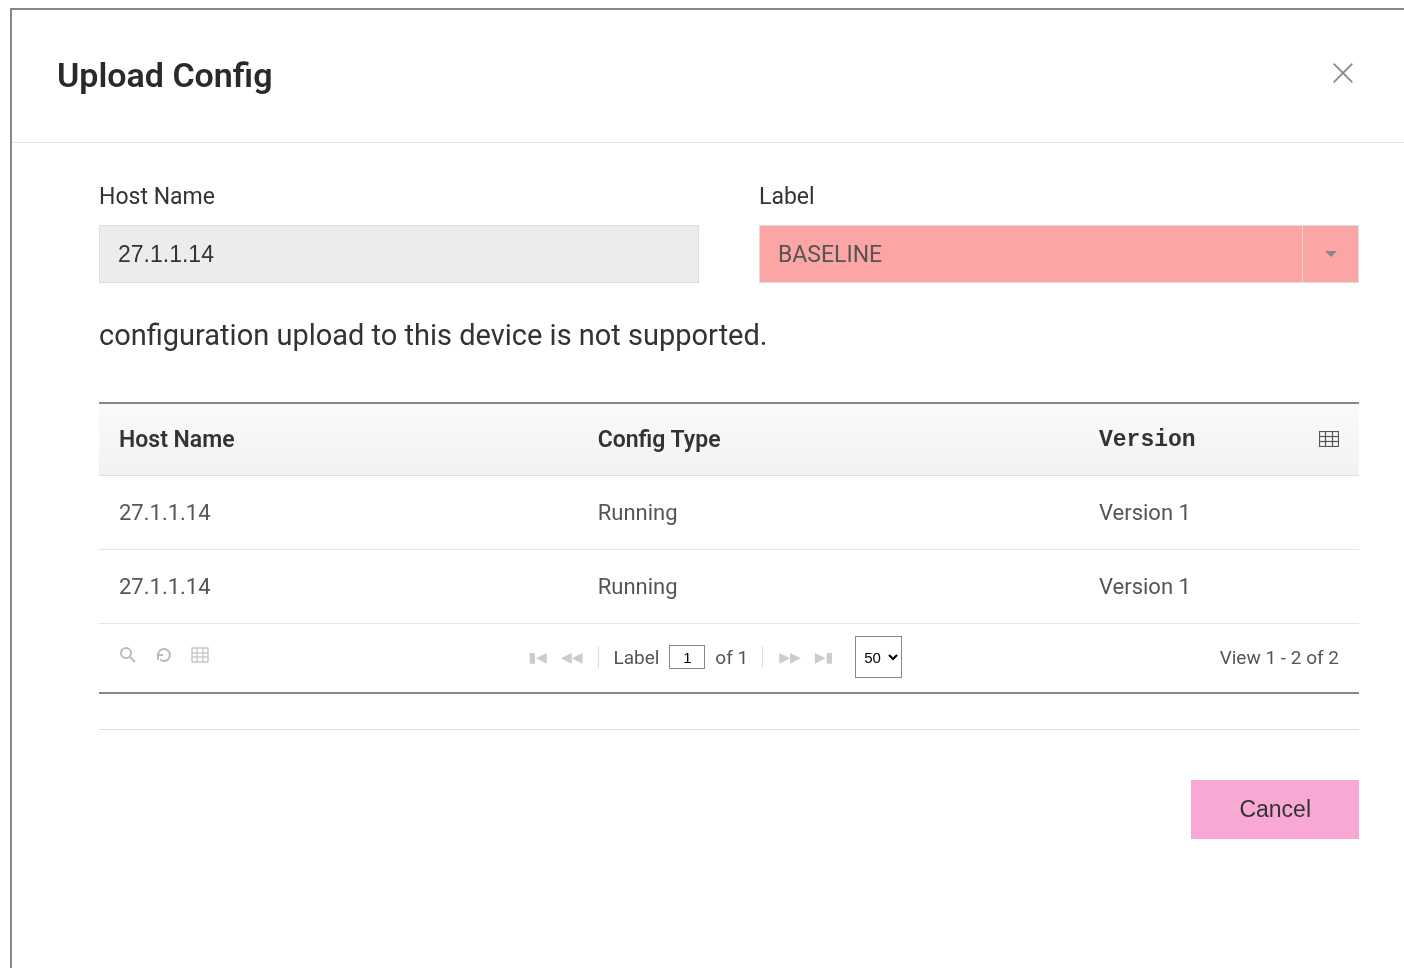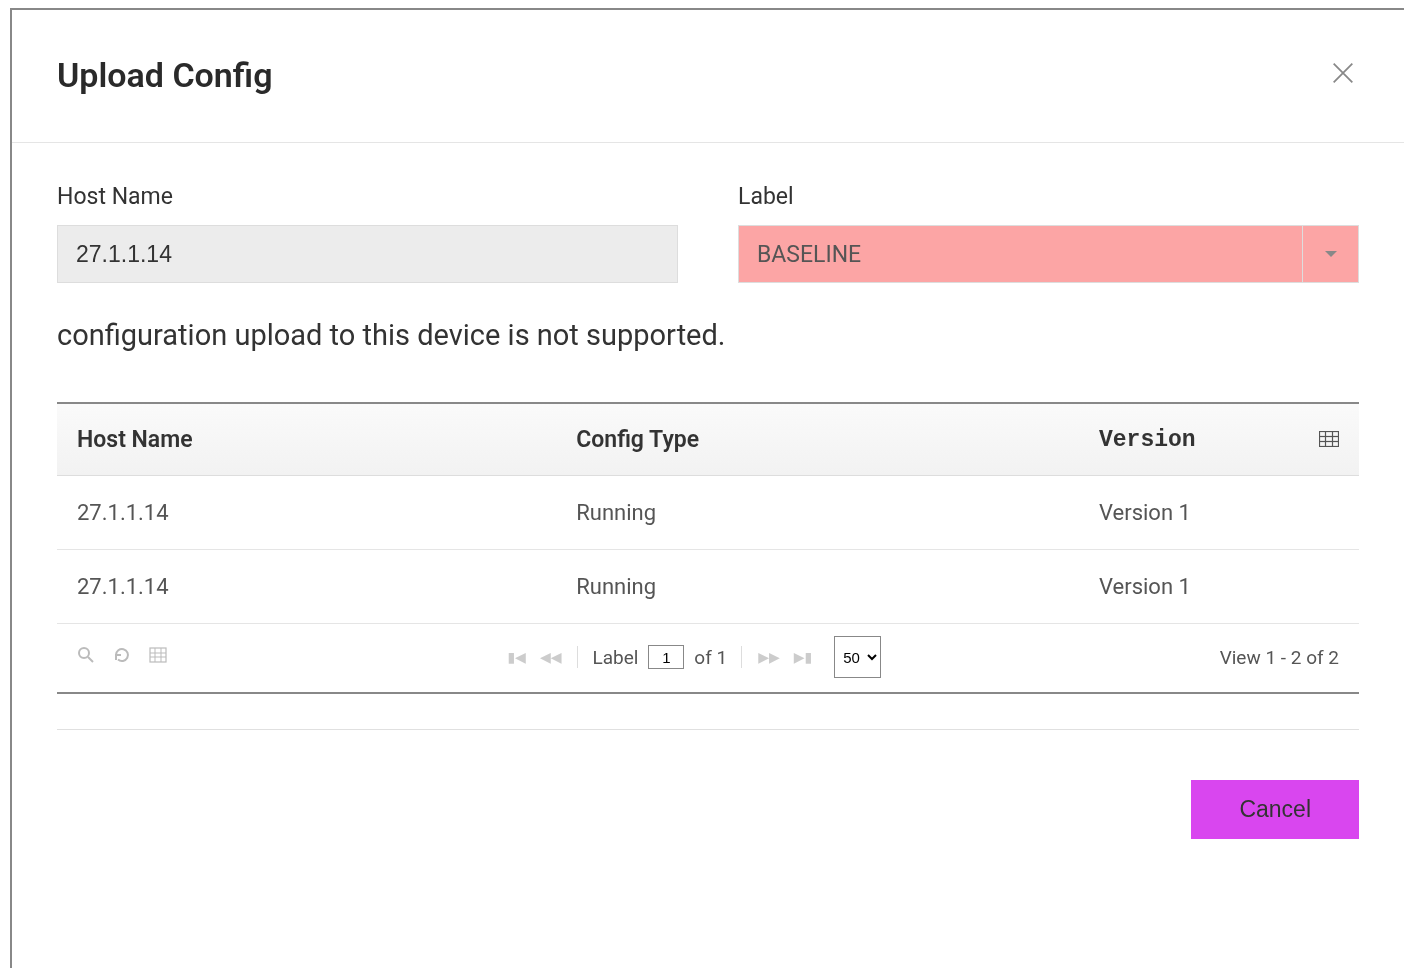--- a/index.html
+++ b/index.html
@@ -46,20 +46,21 @@
       margin-top: -4px;
     }
     .close-btn svg {
       width: 28px;
       height: 28px;
       stroke: #888;
       stroke-width: 1.5;
     }
     .modal-body {
       padding: 40px 45px 0 45px;
+      margin-left: 42px;
     }
     .form-row {
       display: flex;
       gap: 60px;
       margin-bottom: 35px;
     }
     .form-group {
       flex: 1;
     }
     .form-label {
@@ -219,21 +220,21 @@
       height: 1px;
       background: #e0e0e0;
       margin: 35px 0 0 0;
     }
     .modal-footer {
       padding: 50px 45px 0 45px;
       display: flex;
       justify-content: flex-end;
     }
     .cancel-btn {
-      background: #d946ef;
+      background: #f9a8d4;
       border: none;
       padding: 16px 48px;
       font-size: 23px;
       color: #333;
       cursor: pointer;
     }
   </style>
 </head>
 <body>
 

